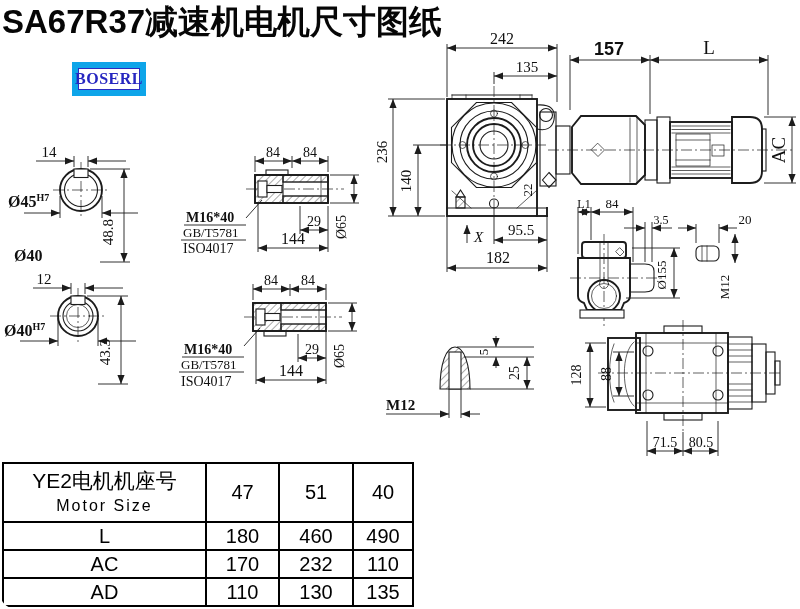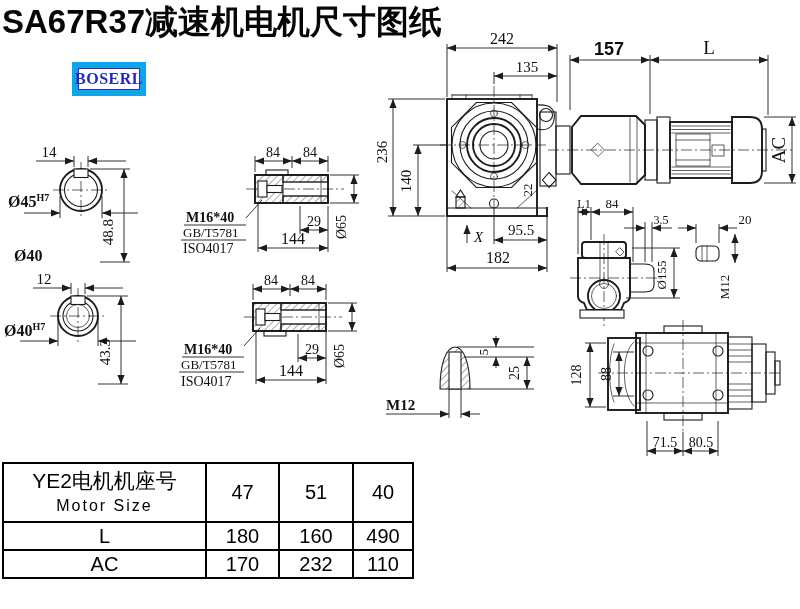--- a/index.html
+++ b/index.html
@@ -391,25 +391,31 @@
           <div class="hd1">YE2电机机座号</div>
           <div class="hd2">Motor Size</div>
         </td>
         <td>47</td>
         <td>51</td>
         <td>40</td>
       </tr>
       <tr class="row">
         <td>L</td>
         <td>180</td>
-        <td>160</td>
+        <td>460</td>
         <td>490</td>
       </tr>
       <tr class="row">
         <td>AC</td>
         <td>170</td>
         <td>232</td>
         <td>110</td>
       </tr>
+      <tr class="row">
+        <td>AD</td>
+        <td>110</td>
+        <td>130</td>
+        <td>135</td>
+      </tr>
     </tbody>
   </table>
 
 </div>
 
 </body></html>

